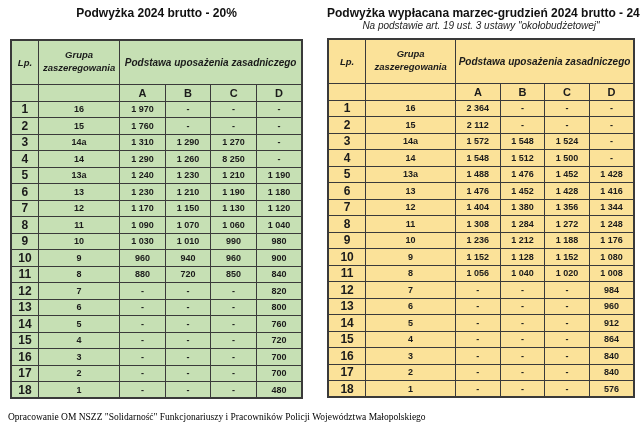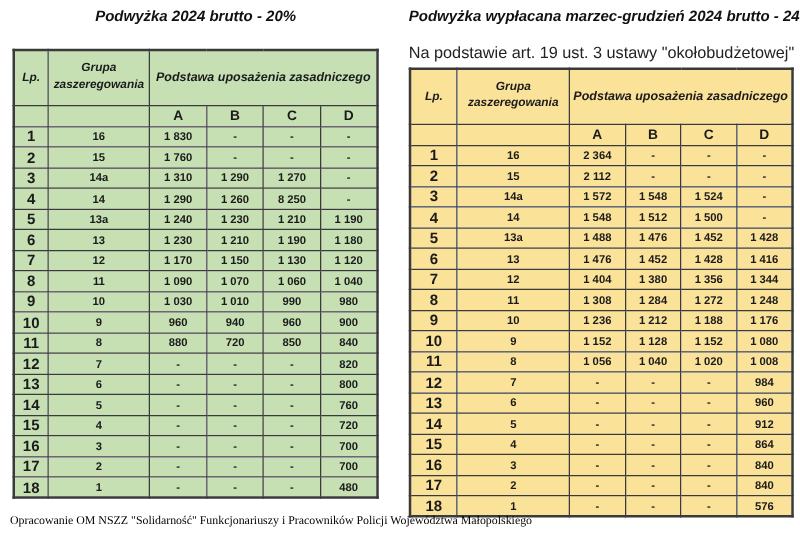--- a/index.html
+++ b/index.html
@@ -22,29 +22,29 @@
   .block-left  { left: 10px;  width: 293px; }
   .block-right { left: 327px; width: 308px; }
 
   .tbl-title {
     text-align: center;
     font-size: 12px;
     font-weight: bold;
     color: #111111;
     line-height: 14px;
     white-space: nowrap;
-    font-style: italic;
   }
   .tbl-subtitle {
     text-align: center;
-    font-size: 13px;
+    font-size: 10px;
     color: #222222;
     line-height: 12px;
-    margin-top: 16px;
+    margin-top: 0;
     white-space: nowrap;
+    font-style: italic;
   }
   .block-left  table { margin-top: 19px; }
   .block-right table { margin-top: 6px; }
 
   table {
     border-collapse: collapse;
     table-layout: fixed;
     border: 2px solid var(--border, #3a3a3a);
   }
   th, td {
@@ -106,21 +106,21 @@
         <th class="abcd-h">A</th>
         <th class="abcd-h">B</th>
         <th class="abcd-h">C</th>
         <th class="abcd-h">D</th>
       </tr>
     </thead>
     <tbody>
         <tr>
           <td class="c0">1</td>
           <td class="c1">16</td>
-          <td class="c2">1 830</td>
+          <td class="c2">1 970</td>
           <td class="c3">-</td>
           <td class="c4">-</td>
           <td class="c5">-</td>
         </tr>
         <tr>
           <td class="c0">2</td>
           <td class="c1">15</td>
           <td class="c2">1 760</td>
           <td class="c3">-</td>
           <td class="c4">-</td>

